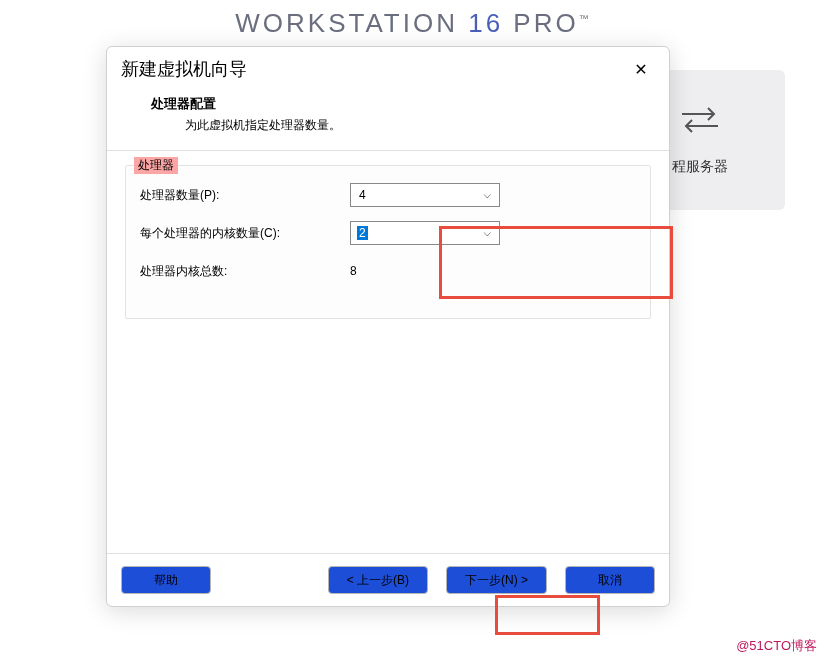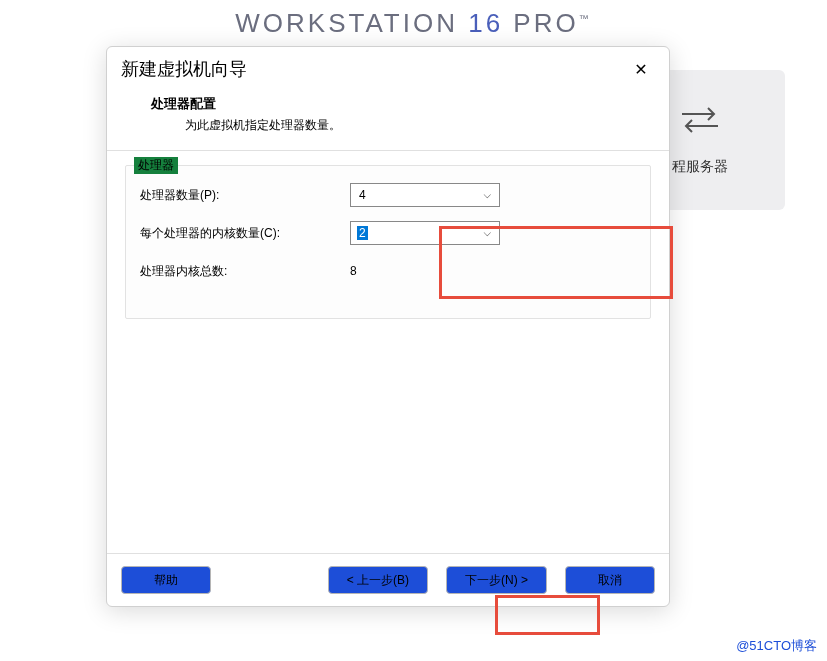--- a/index.html
+++ b/index.html
@@ -116,21 +116,21 @@
       border: 1px solid #e2e2e2;
       border-radius: 2px;
       padding: 16px 14px 22px 14px;
       background: #fdfdfd;
       position: relative;
     }
     .fieldset-legend {
       position: absolute;
       top: -9px;
       left: 8px;
-      background: #15803d;
+      background: #fca5a5;
       padding: 0 4px;
       font-size: 12px;
       color: #000;
     }
     .form-row {
       display: flex;
       align-items: center;
       margin-bottom: 12px;
       height: 26px;
     }
@@ -208,21 +208,21 @@
     }
     .btn-group {
       display: flex;
       gap: 18px;
     }
     .watermark {
       position: absolute;
       bottom: 6px;
       right: 10px;
       font-size: 13px;
-      color: #1d4ed8;
+      color: #be185d;
     }
   </style>
 </head>
 <body>
 
 <div class="bg-title">
   <span>WORKSTATION </span><span class="num">16</span><span> PRO</span><sup style="font-size:10px;">™</sup>
 </div>
 
 <div class="bg-card">

